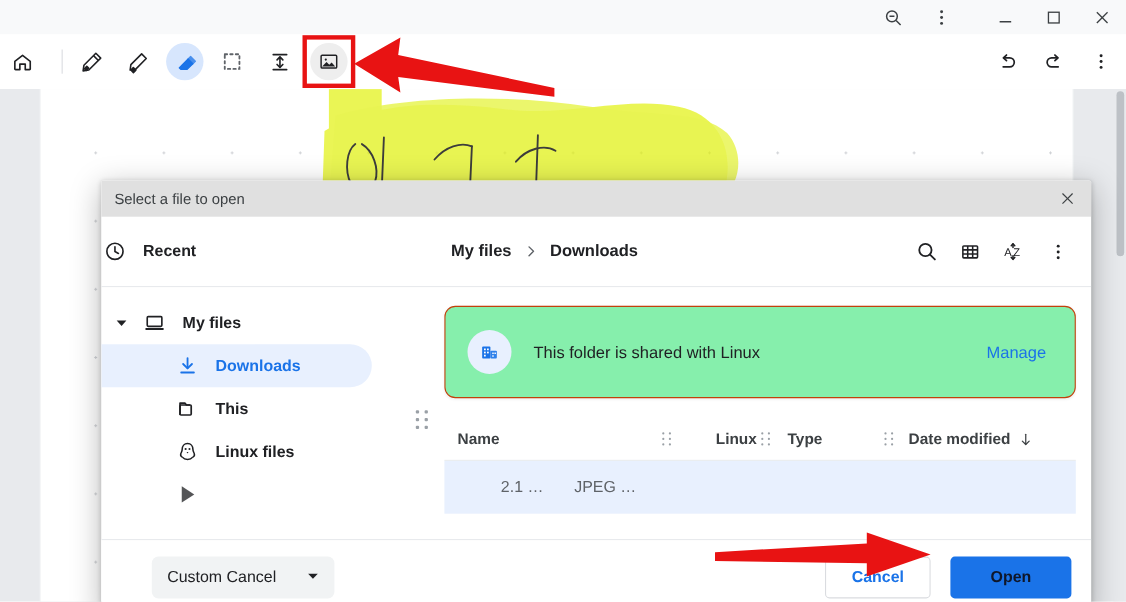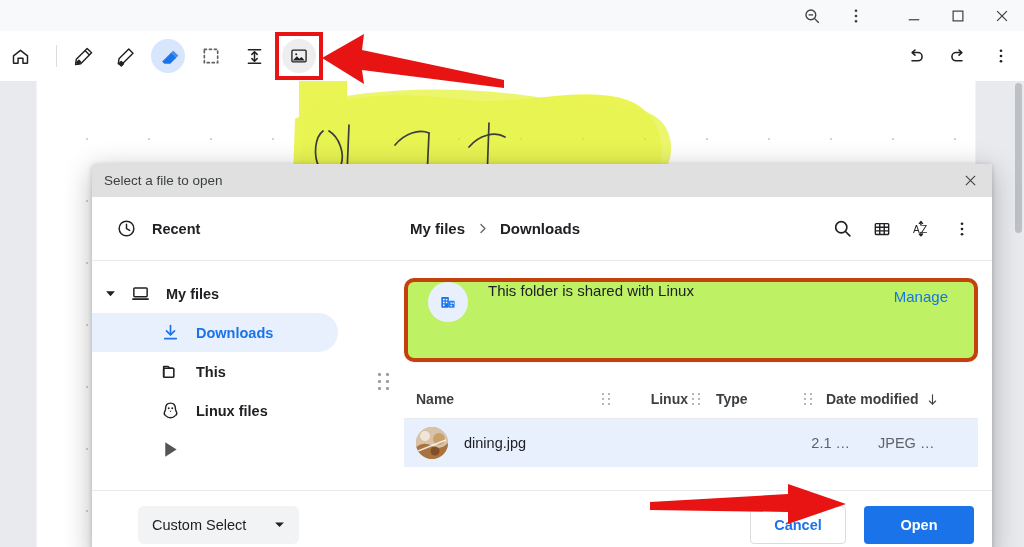--- a/index.html
+++ b/index.html
@@ -300,27 +300,27 @@
 
   #content-scroll {
     flex: 1 1 auto;
     overflow: hidden;
     padding: 0 14px;
     min-height: 0;
   }
   #share-card {
     margin-top: 17px;
     height: 84px;
-    border: 4px solid #c2410c;
+    border: 1px solid #c2410c;
     border-radius: 10px;
     display: flex;
-    align-items: flex-start;
+    align-items: center;
     padding: 0 18px 0 20px;
     box-sizing: border-box;
-    background: #bef264;
+    background: #86efac;
     box-shadow: 0 1px 2px rgba(60,64,67,.07);
   }
   #share-icon-circle {
     width: 40px; height: 40px;
     border-radius: 50%;
     background: #e8f0fe;
     display: flex; align-items: center; justify-content: center;
     flex: 0 0 40px;
   }
   #share-text {
@@ -420,21 +420,21 @@
     justify-content: center;
     background: #fff;
     box-sizing: border-box;
   }
   #open-button {
     min-width: 110px;
     height: 38px;
     margin-left: 18px;
     border-radius: 4px;
     background: #1a73e8;
-    color: #ffffff;
+    color: #0f172a;
     font-size: 14.5px;
     font-weight: bold;
     display: flex;
     align-items: center;
     justify-content: center;
   }
 </style>
 </head>
 <body>
 
@@ -594,21 +594,21 @@
             <line x1="18.5" y1="5.5" x2="5.5" y2="18.5"></line>
           </svg>
       </div>
     </div>
 
     <div id="dialog-body">
 
       <div id="nav-pane">
 
         <div id="nav-recent-wrap">
-          <div class="nav-row" style="padding-left:22px;width:100%;">
+          <div class="nav-row" style="width:100%;">
             <div class="nav-icon">
               <svg width="21" height="21" viewBox="0 0 24 24" fill="none" stroke="currentColor" stroke-width="1.7" stroke-linecap="round">
                 <circle cx="12" cy="12" r="8.4"></circle>
                   <polyline points="12,7.2 12,12.2 15.6,14.2"></polyline>
               </svg>
             </div>
             <span class="tree-label">Recent</span>
           </div>
         </div>
 
@@ -795,48 +795,35 @@
                 <span id="sort-arrow">
                   <svg width="15" height="15" viewBox="0 0 24 24" fill="none" stroke="currentColor" stroke-width="1.8" stroke-linecap="round" stroke-linejoin="round">
                     <line x1="12" y1="4.5" x2="12" y2="19"></line>
                       <polyline points="7,14.4 12,19.4 17,14.4"></polyline>
                   </svg>
                 </span>
               </div>
             </div>
 
             <div class="file-row">
-              <div class="col-name fname-cell">
-                <div id="file-thumb">
-                  <svg width="32" height="32" viewBox="0 0 32 32">
-                    <rect width="32" height="32" fill="#d8c3a8"></rect>
-                    <path d="M0 20 Q8 14 16 19 T32 16 L32 32 L0 32z" fill="#a9733f"></path>
-                    <circle cx="9" cy="9" r="5" fill="#f0e6d8"></circle>
-                    <circle cx="23" cy="12" r="6" fill="#c9a06a"></circle>
-                    <path d="M2 24 L30 13" stroke="#ffffff" stroke-width="1.6" fill="none" opacity=".8"></path>
-                    <circle cx="19" cy="24" r="4.5" fill="#7a4a22" opacity=".85"></circle>
-                  </svg>
-                </div>
-                <span id="file-name-text">dining.jpg</span>
-              </div>
               <div class="col-grip"></div>
               <div class="col-size">2.1 …</div>
               <div class="col-grip"></div>
               <div class="col-type">JPEG …</div>
               <div class="col-grip"></div>
             </div>
 
           </div>
         </div>
       </div>
     </div>
 
     <div id="dialog-footer">
       <div id="file-type-select">
-        <span>Custom Select</span>
+        <span>Custom Cancel</span>
         <span id="select-caret">
           <svg width="11" height="11" viewBox="0 0 12 12" fill="#202124">
               <path d="M1.2 3.8 6 8.8 10.8 3.8z"></path>
             </svg>
         </span>
       </div>
       <div id="footer-spacer"></div>
       <div id="cancel-button">Cancel</div>
       <div id="open-button">Open</div>
     </div>

